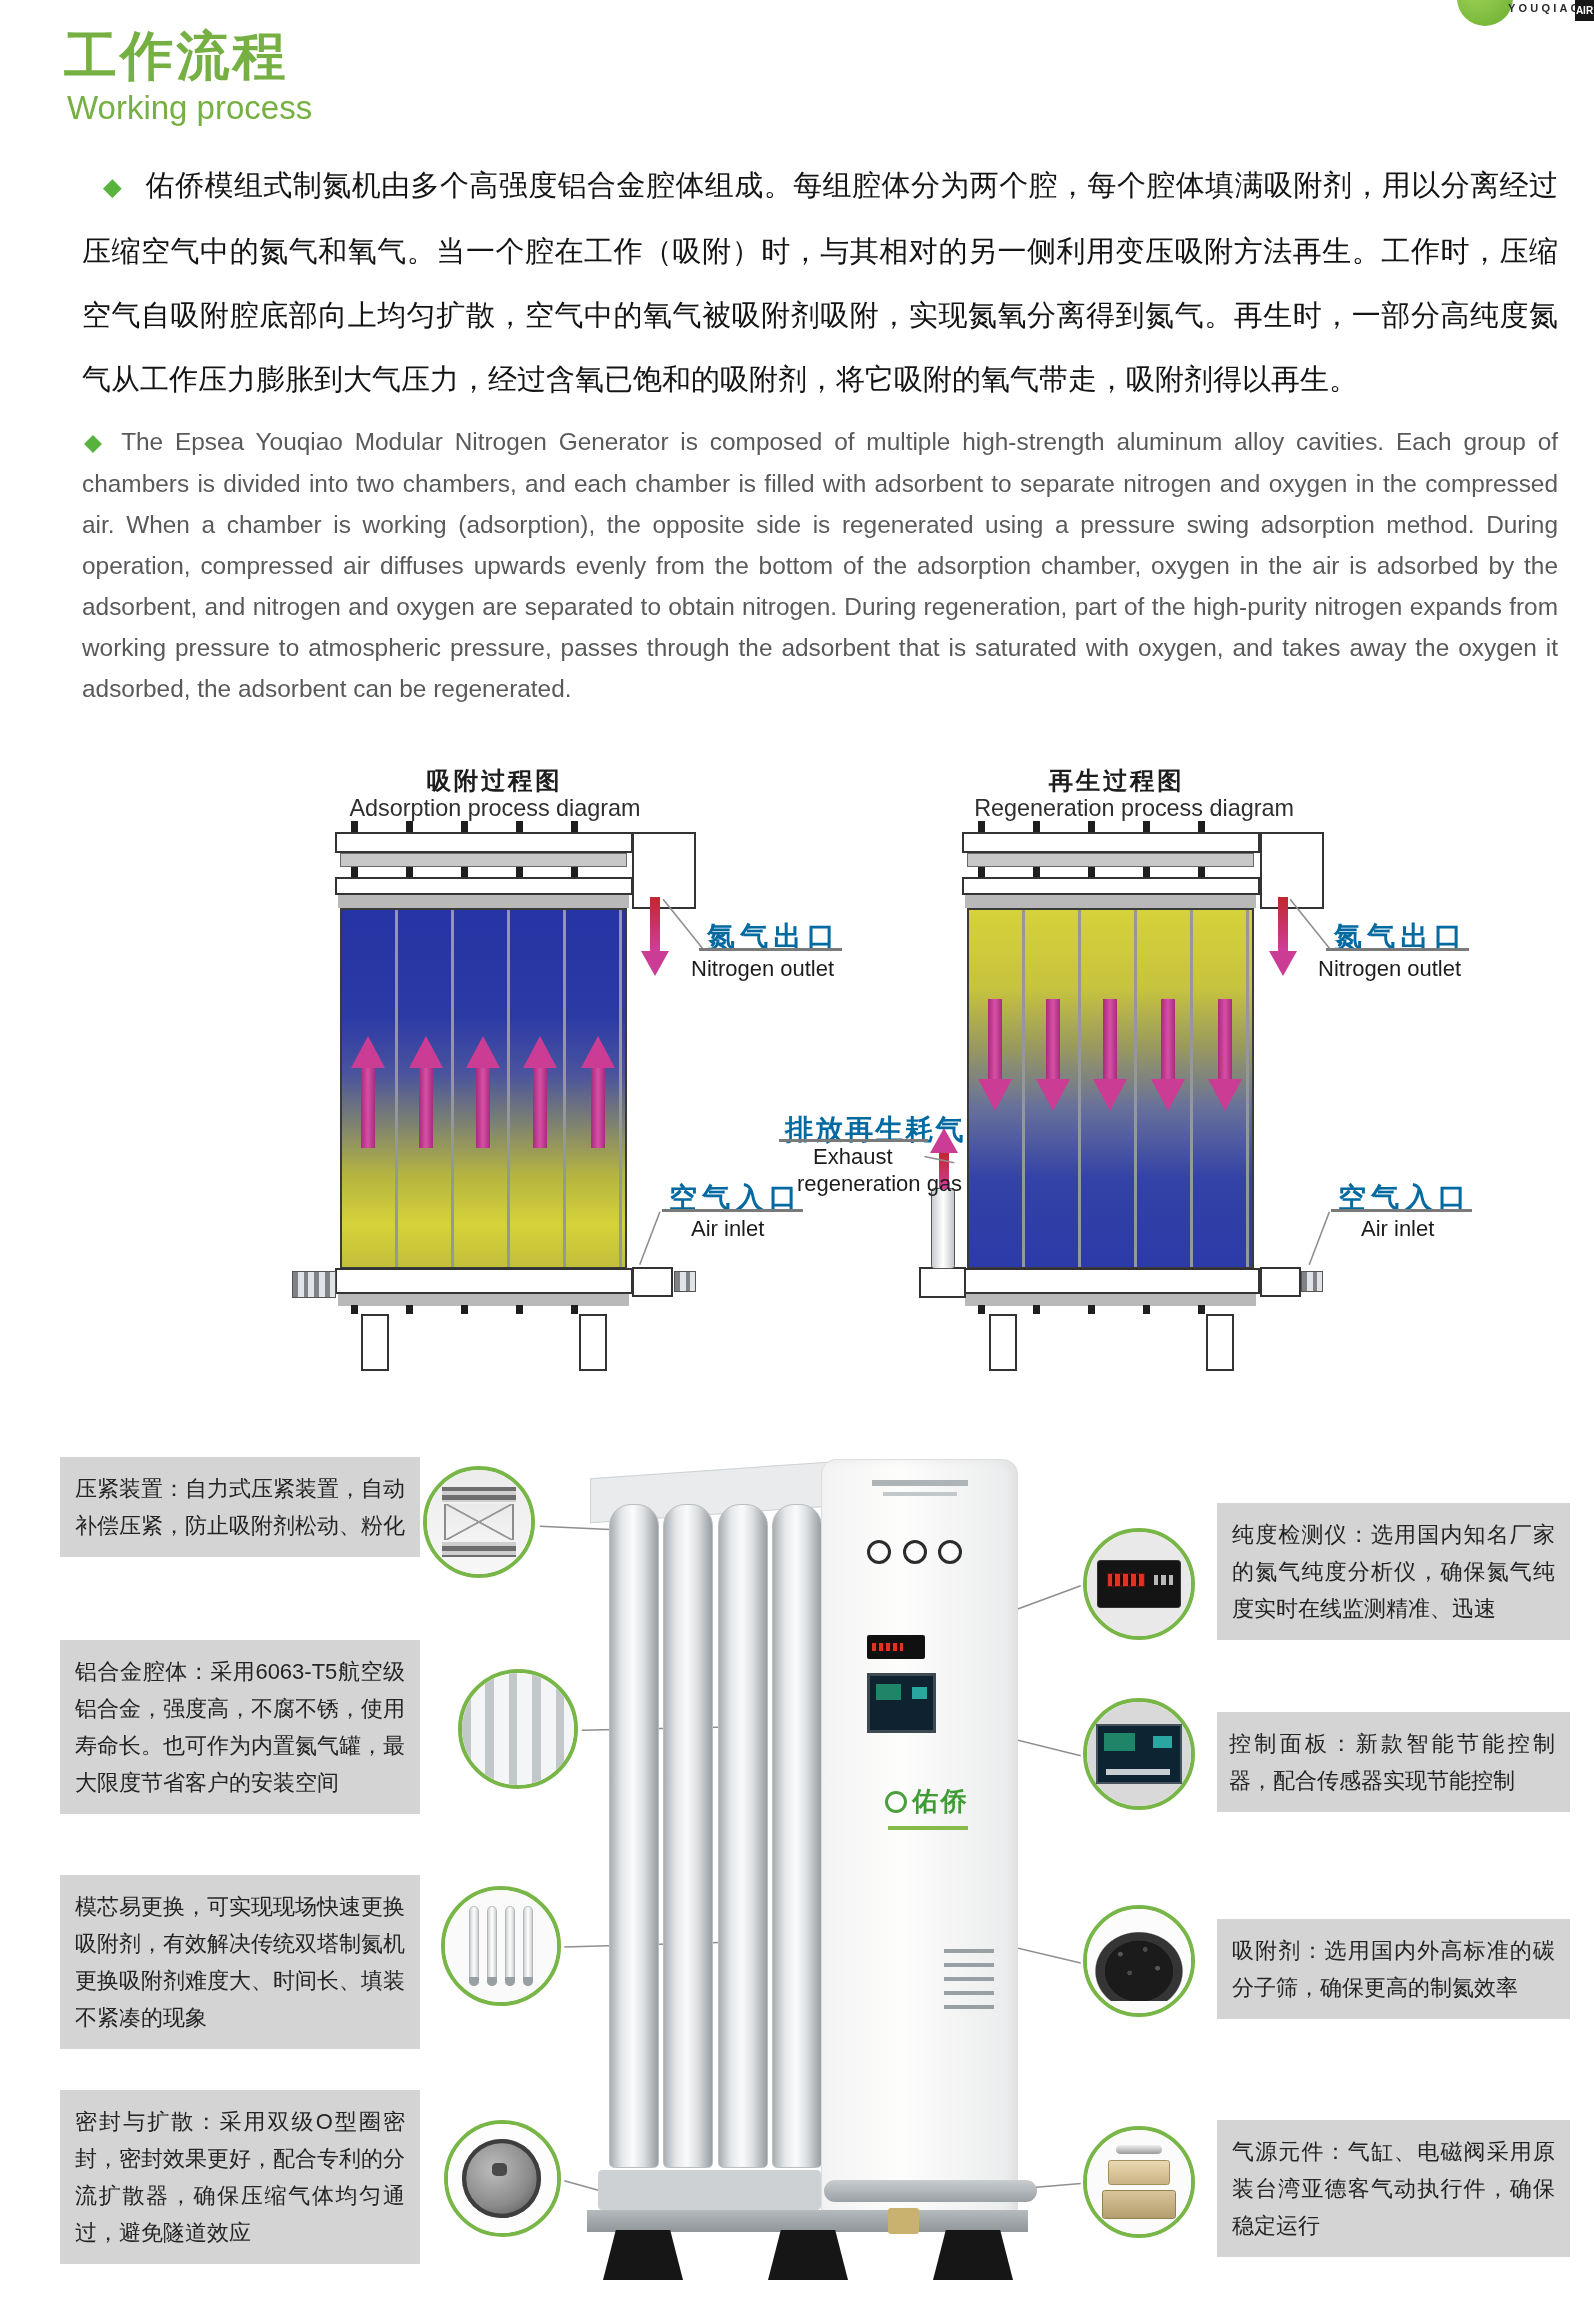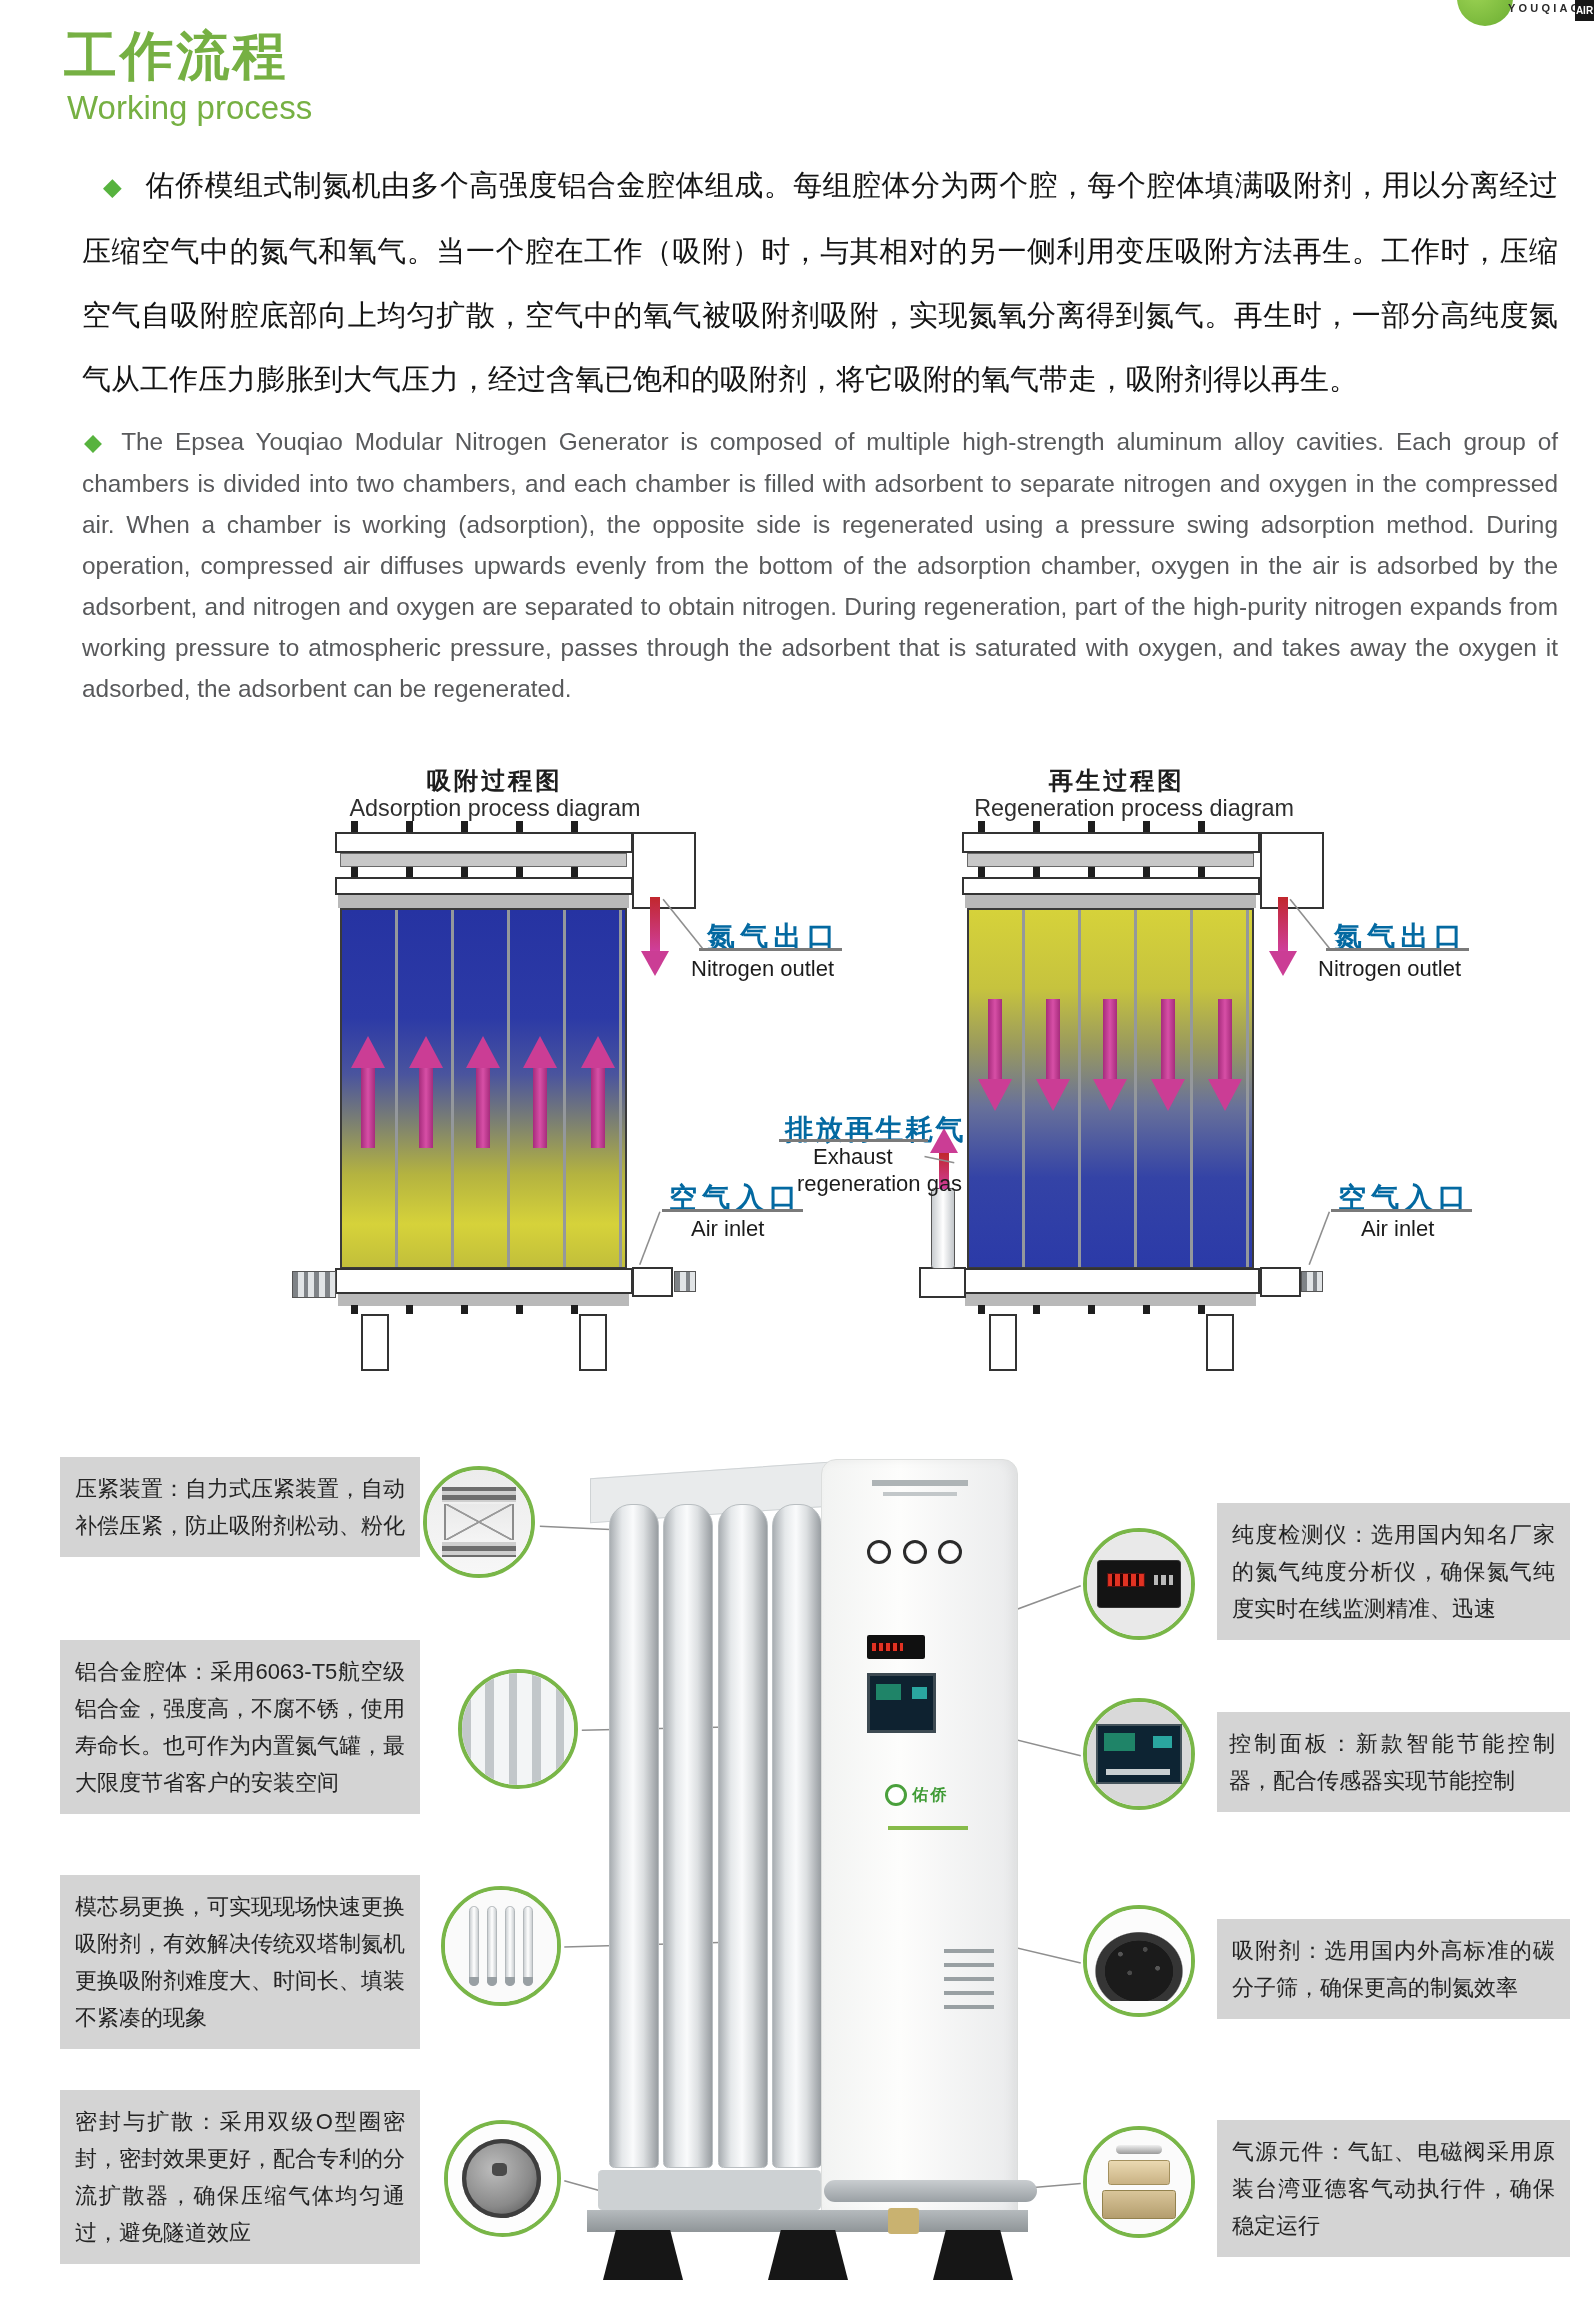--- a/index.html
+++ b/index.html
@@ -132,21 +132,21 @@
   .gauge { position:absolute; top:80px; width:24.4px; height:24.4px; border-radius:50%;
     background:radial-gradient(#fefefe 55%,#d9d9d9); border:3.7px solid #2b2b2b; }
   .pmeter { position:absolute; left:45px; top:175px; width:58px; height:24.4px; background:#101010; border-radius:2.1px; }
   .pmeter::before { content:""; position:absolute; left:5.3px; top:8px; width:31px; height:8px;
     background:repeating-linear-gradient(90deg,#e23222 0 4.3px,#2a0000 4.3px 7px); }
   .mscreen { position:absolute; left:45px; top:213px; width:69px; height:60px; background:#0e2230; border:3.2px solid #3d4a52; }
   .mscreen::before { content:""; position:absolute; left:10%; top:14%; width:40%; height:30%; background:#1f8468; }
   .mscreen::after { content:""; position:absolute; right:10%; top:20%; width:24%; height:22%; background:#2aa6a0; }
   .qlogo { position:absolute; left:63px; top:324px; display:flex; align-items:center; gap:5.3px; }
   .qmark { width:22px; height:22px; border-radius:50%; border:3.2px solid #4aa03c; background:#fff; }
-  .qtext { font-size:16px; font-weight:bold; color:#3f9b35; letter-spacing:2.1px; }
+  .qtext { font-size:26px; font-weight:bold; color:#3f9b35; letter-spacing:2.1px; }
   .slogan { position:absolute; left:66px; top:366px; width:80px; height:3.7px; background:#86bb4a; }
   .vents { position:absolute; left:122px; top:489px; width:50px; height:69px;
     background:repeating-linear-gradient(180deg,#99a0a3 0 4.3px,transparent 4.3px 14px); }
   .m-base { position:absolute; left:13.3px; top:759px; width:441px; height:22px;
     background:linear-gradient(#b5babd,#8f9598); }
   .foot { position:absolute; top:779px; width:80px; height:50px; background:#161616;
     clip-path:polygon(16% 0,84% 0,100% 100%,0 100%); }
   .m-pipe { position:absolute; left:250px; top:729px; width:213px; height:22px; border-radius:11px;
     background:linear-gradient(180deg,#c9cdd0,#9aa0a4); }
   .m-valve { position:absolute; left:314px; top:757px; width:31px; height:25.5px; background:#c9b270; border-radius:3.2px; }

